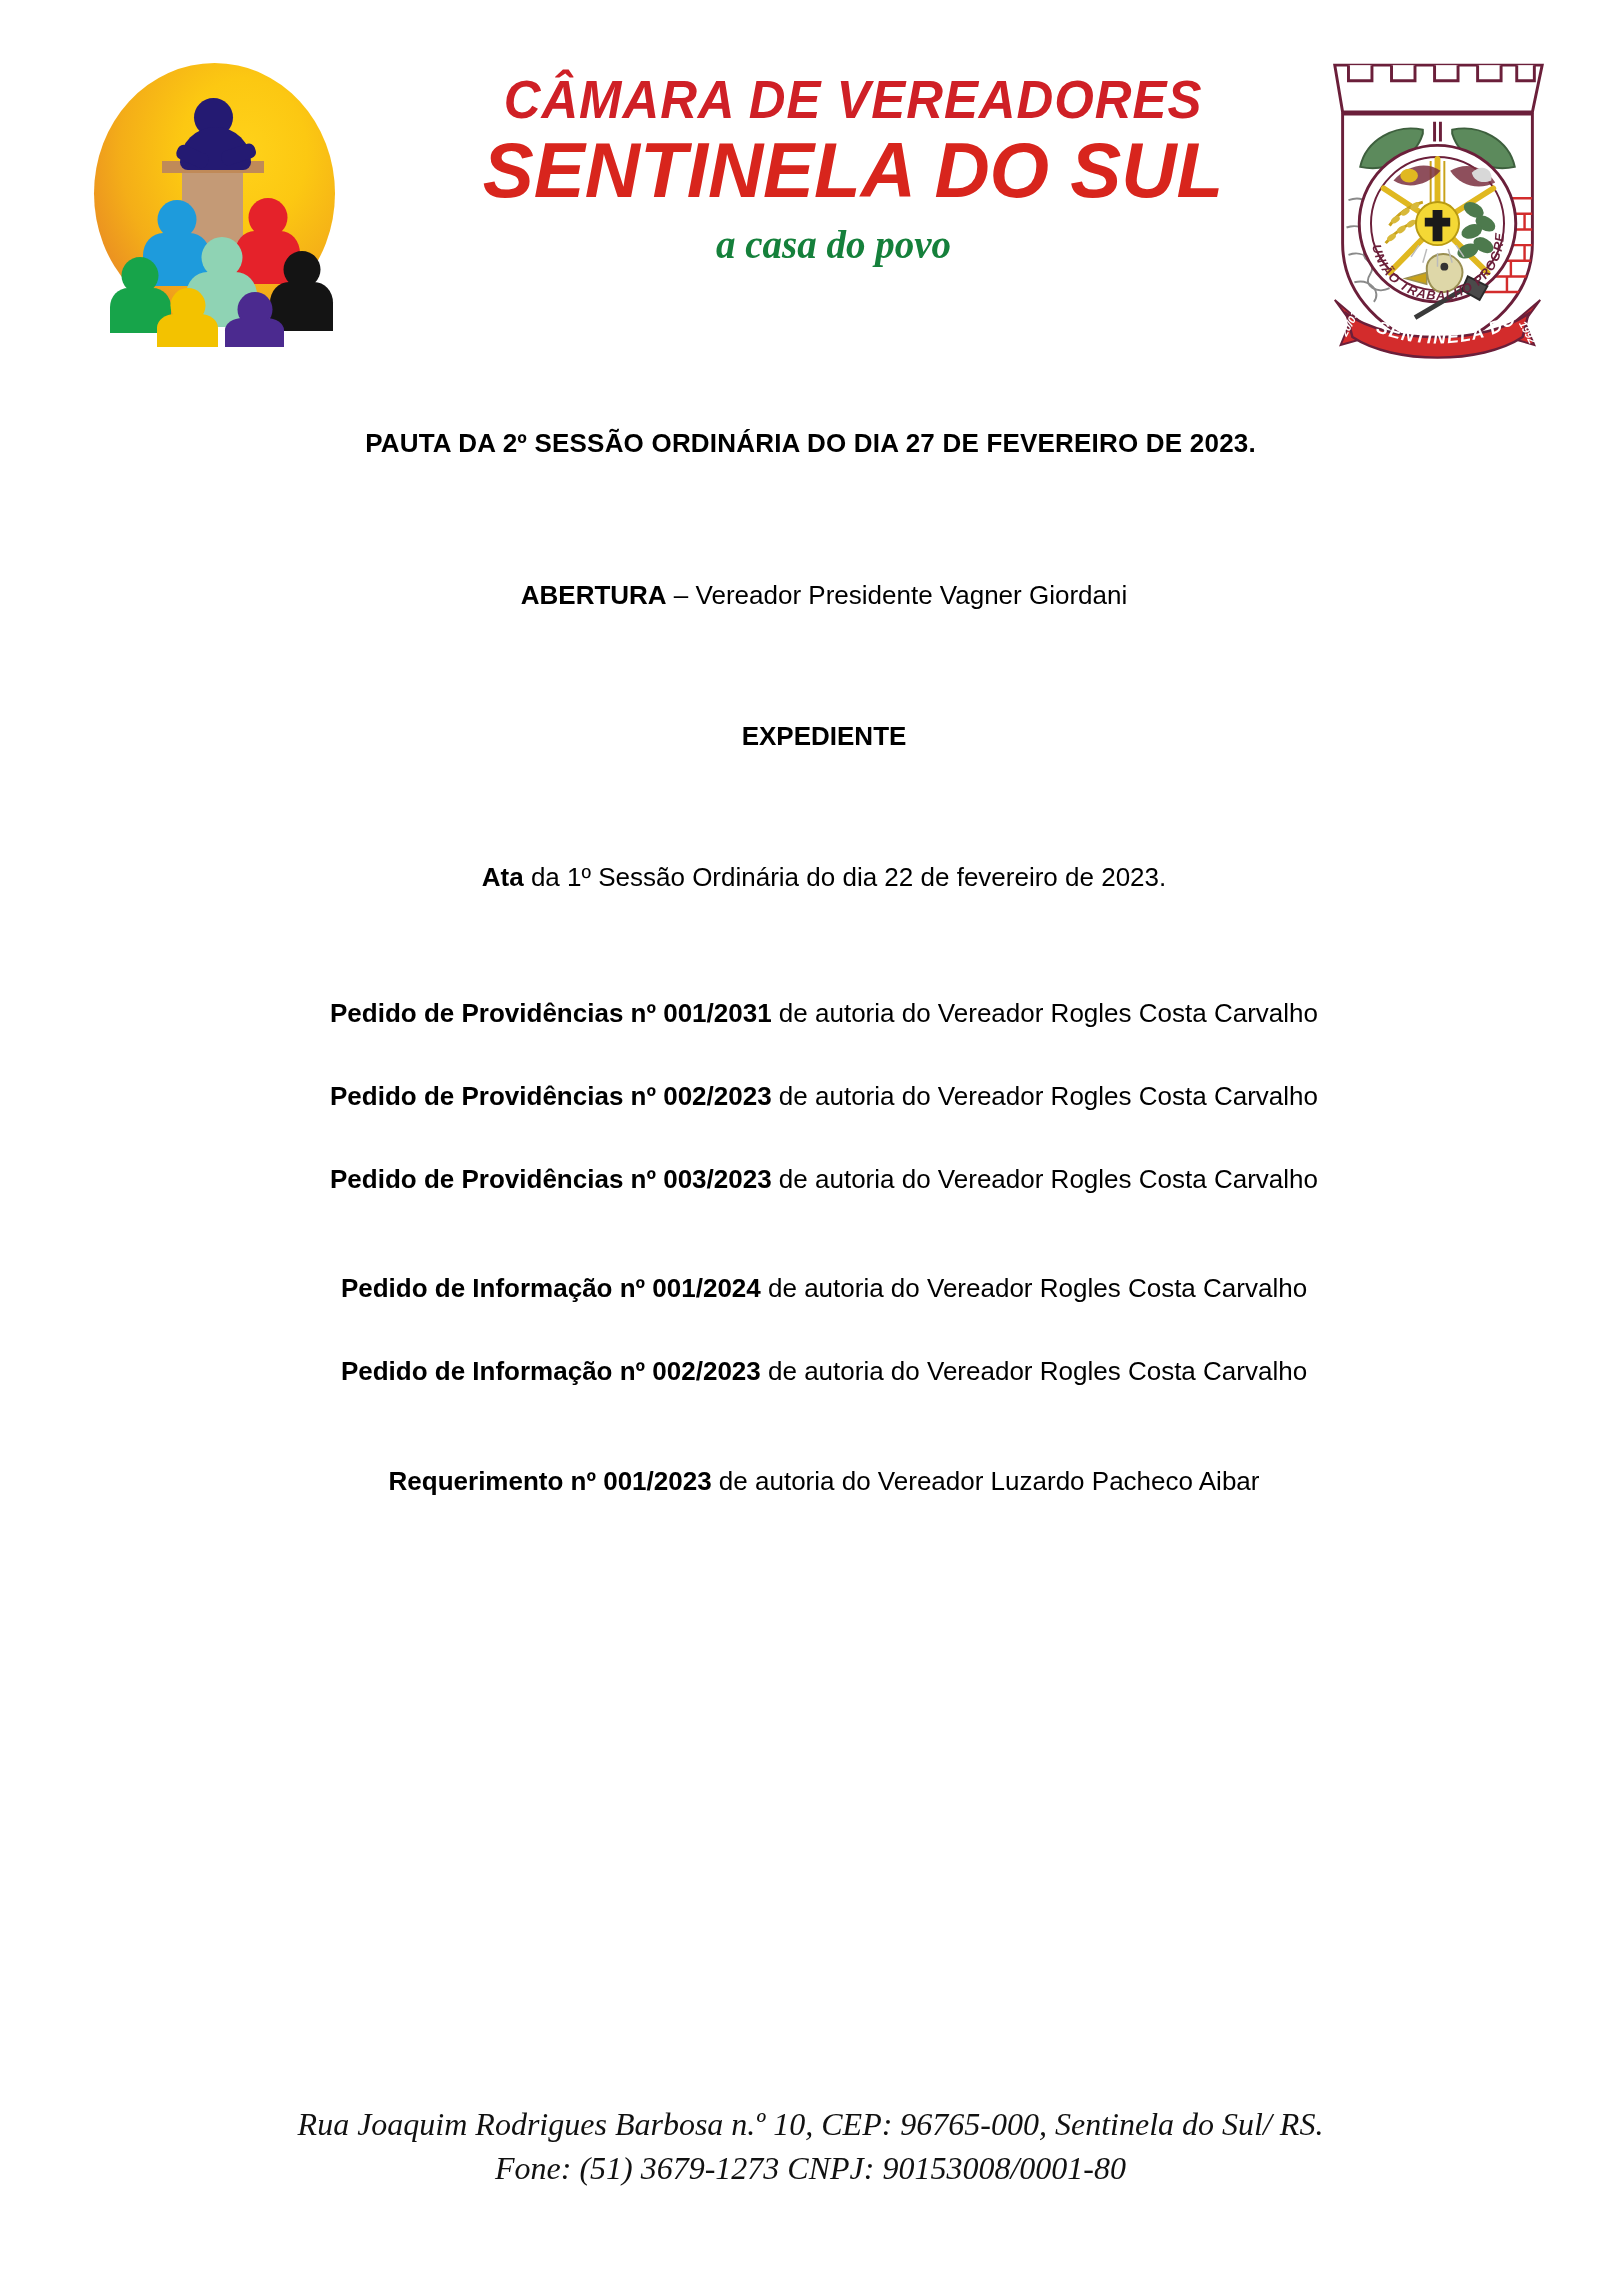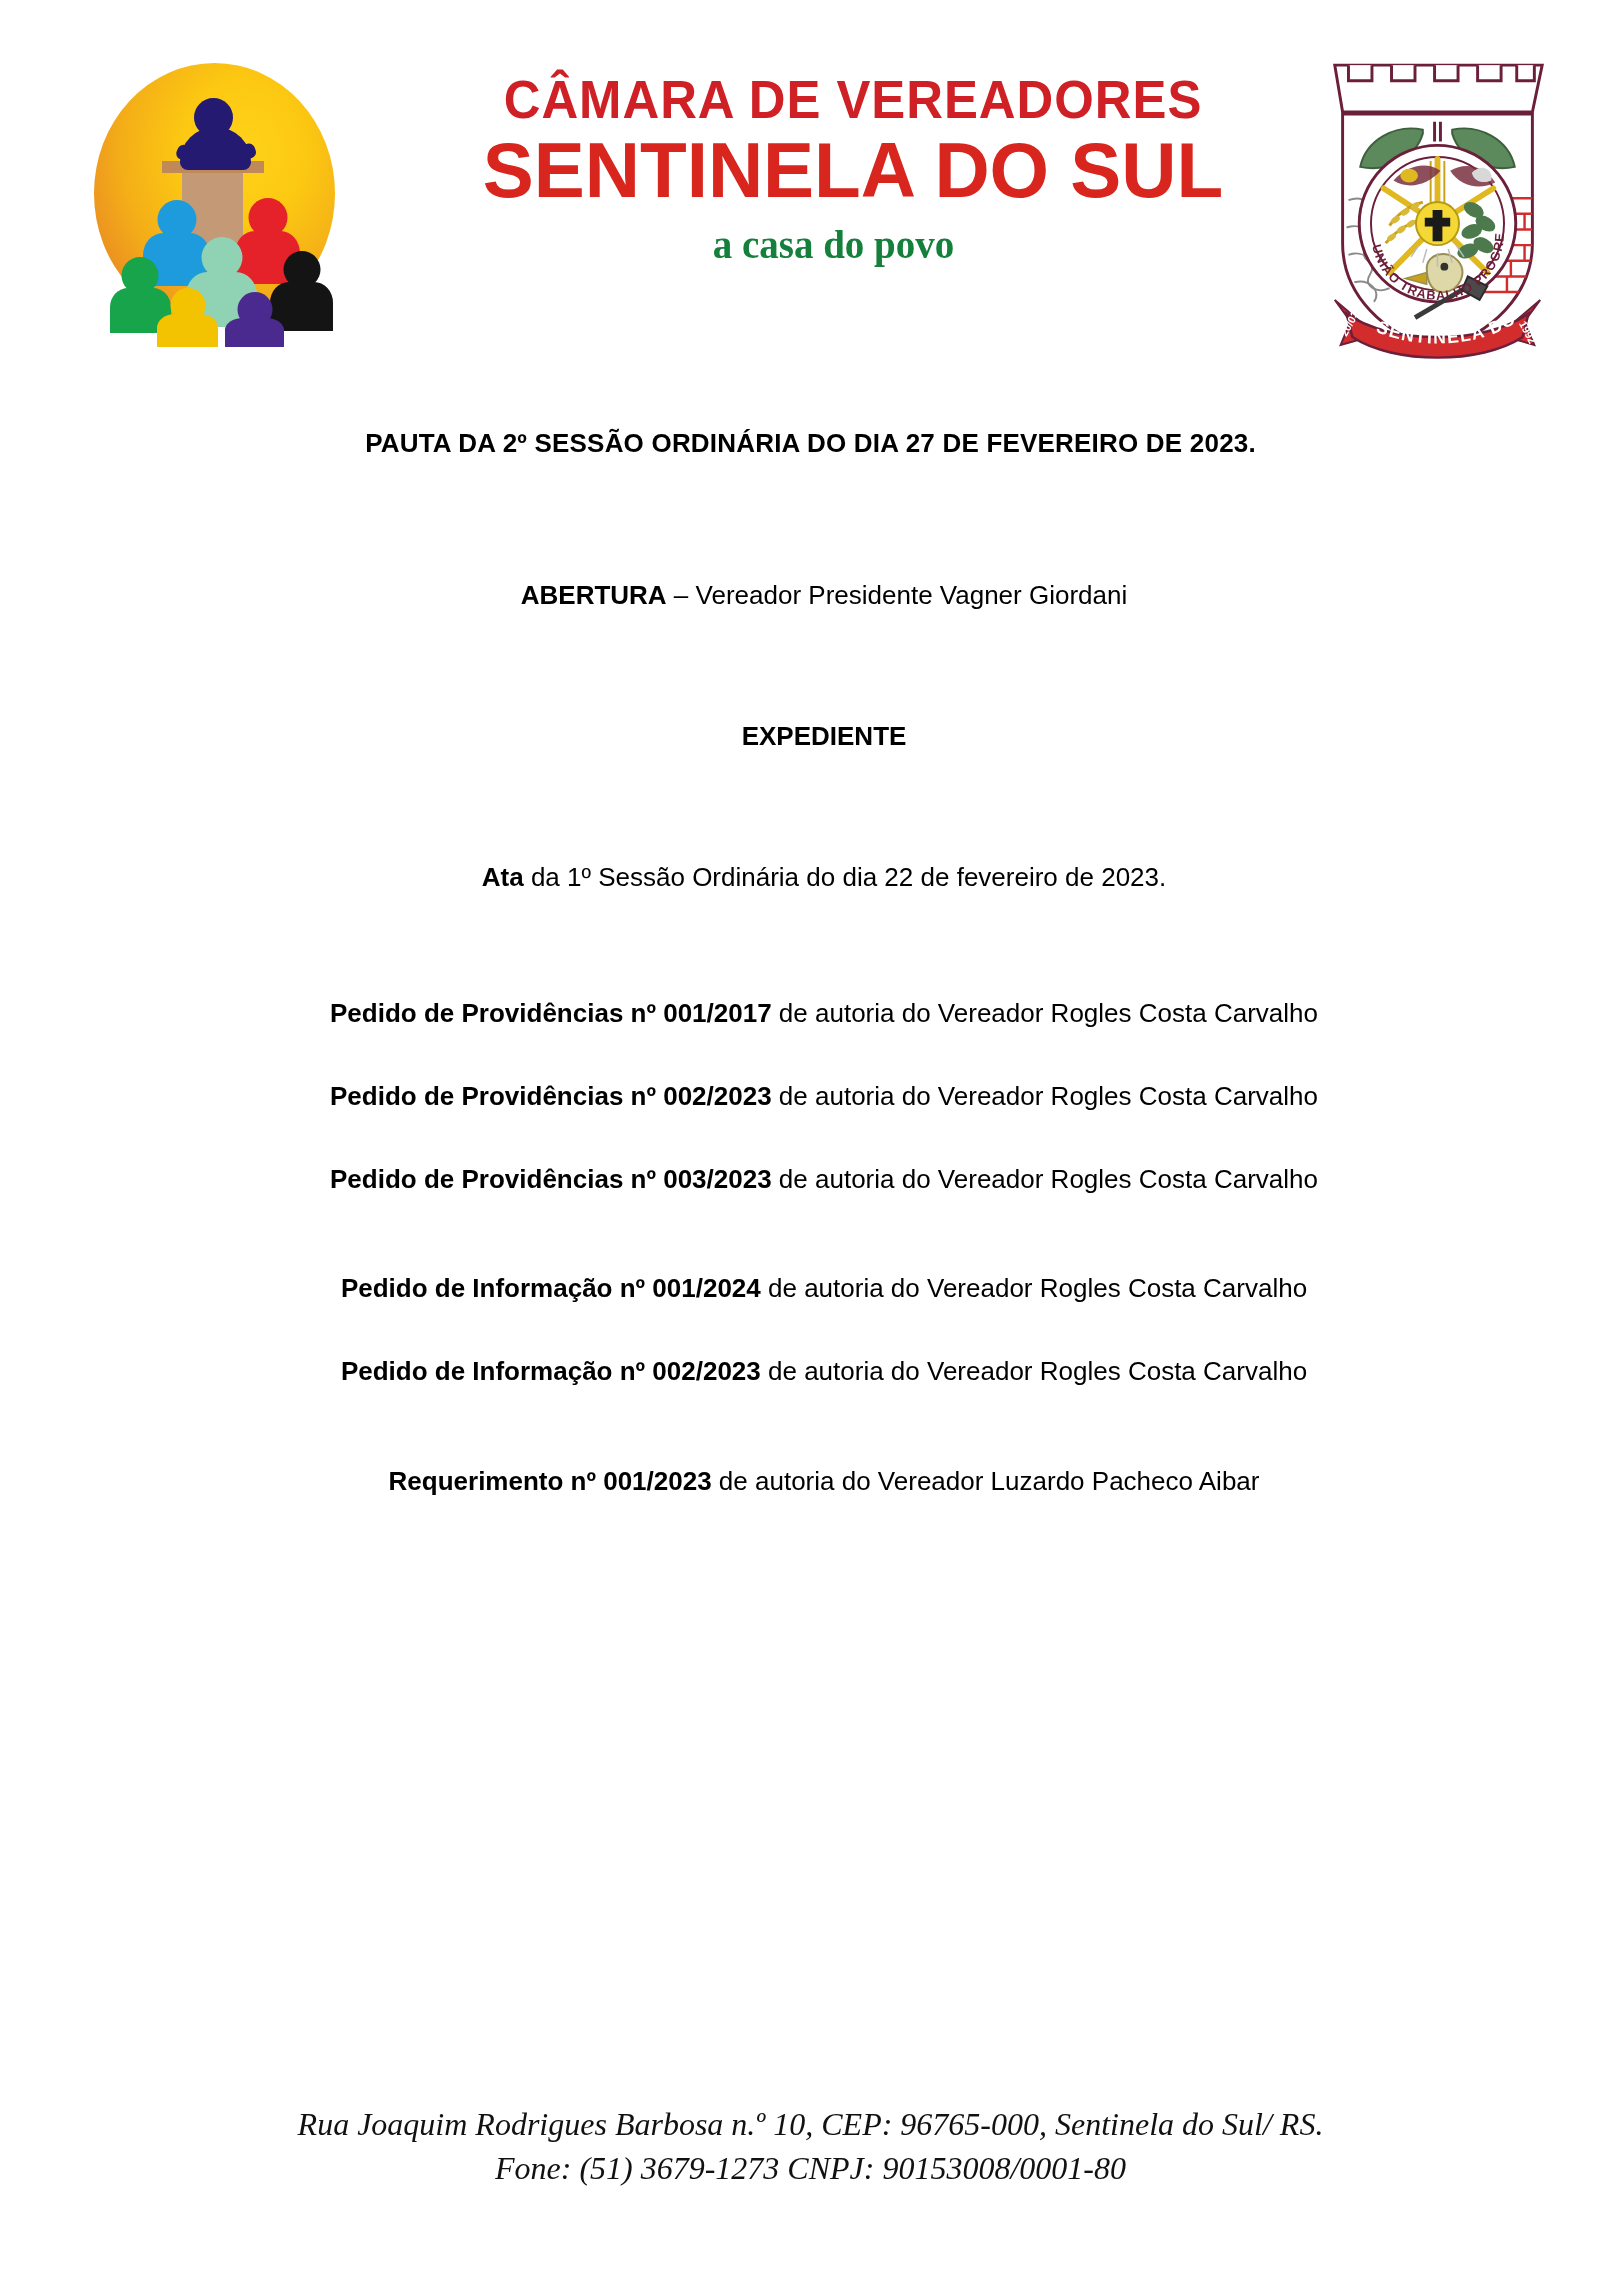--- a/index.html
+++ b/index.html
@@ -23,20 +23,21 @@
     background: #fff;
   }
 
   
   .letterhead {
     position: absolute;
     top: 27.4px;
     left: 0;
     width: 1288px;
     height: 333px;
+    font-style: italic;
   }
 
   
   .people-logo {
     position: absolute;
     left: 88px;
     top: 27.4px;
     width: 253px;
     height: 276px;
   }
@@ -384,21 +385,21 @@
 
     <div class="sp-expediente"></div>
 
     <p>
       <b>Ata</b><span> da 1º Sessão Ordinária do dia 22 de fevereiro de 2023.</span>
     </p>
 
     <div class="sp-ata"></div>
 
     <p>
-      <b>Pedido de Providências nº 001/2017</b><span> de autoria do Vereador Rogles Costa Carvalho</span>
+      <b>Pedido de Providências nº 001/2031</b><span> de autoria do Vereador Rogles Costa Carvalho</span>
     </p>
     <div class="sp-line"></div>
     <p>
       <b>Pedido de Providências nº 002/2023</b><span> de autoria do Vereador Rogles Costa Carvalho</span>
     </p>
     <div class="sp-line"></div>
     <p>
       <b>Pedido de Providências nº 003/2023</b><span> de autoria do Vereador Rogles Costa Carvalho</span>
     </p>
 

